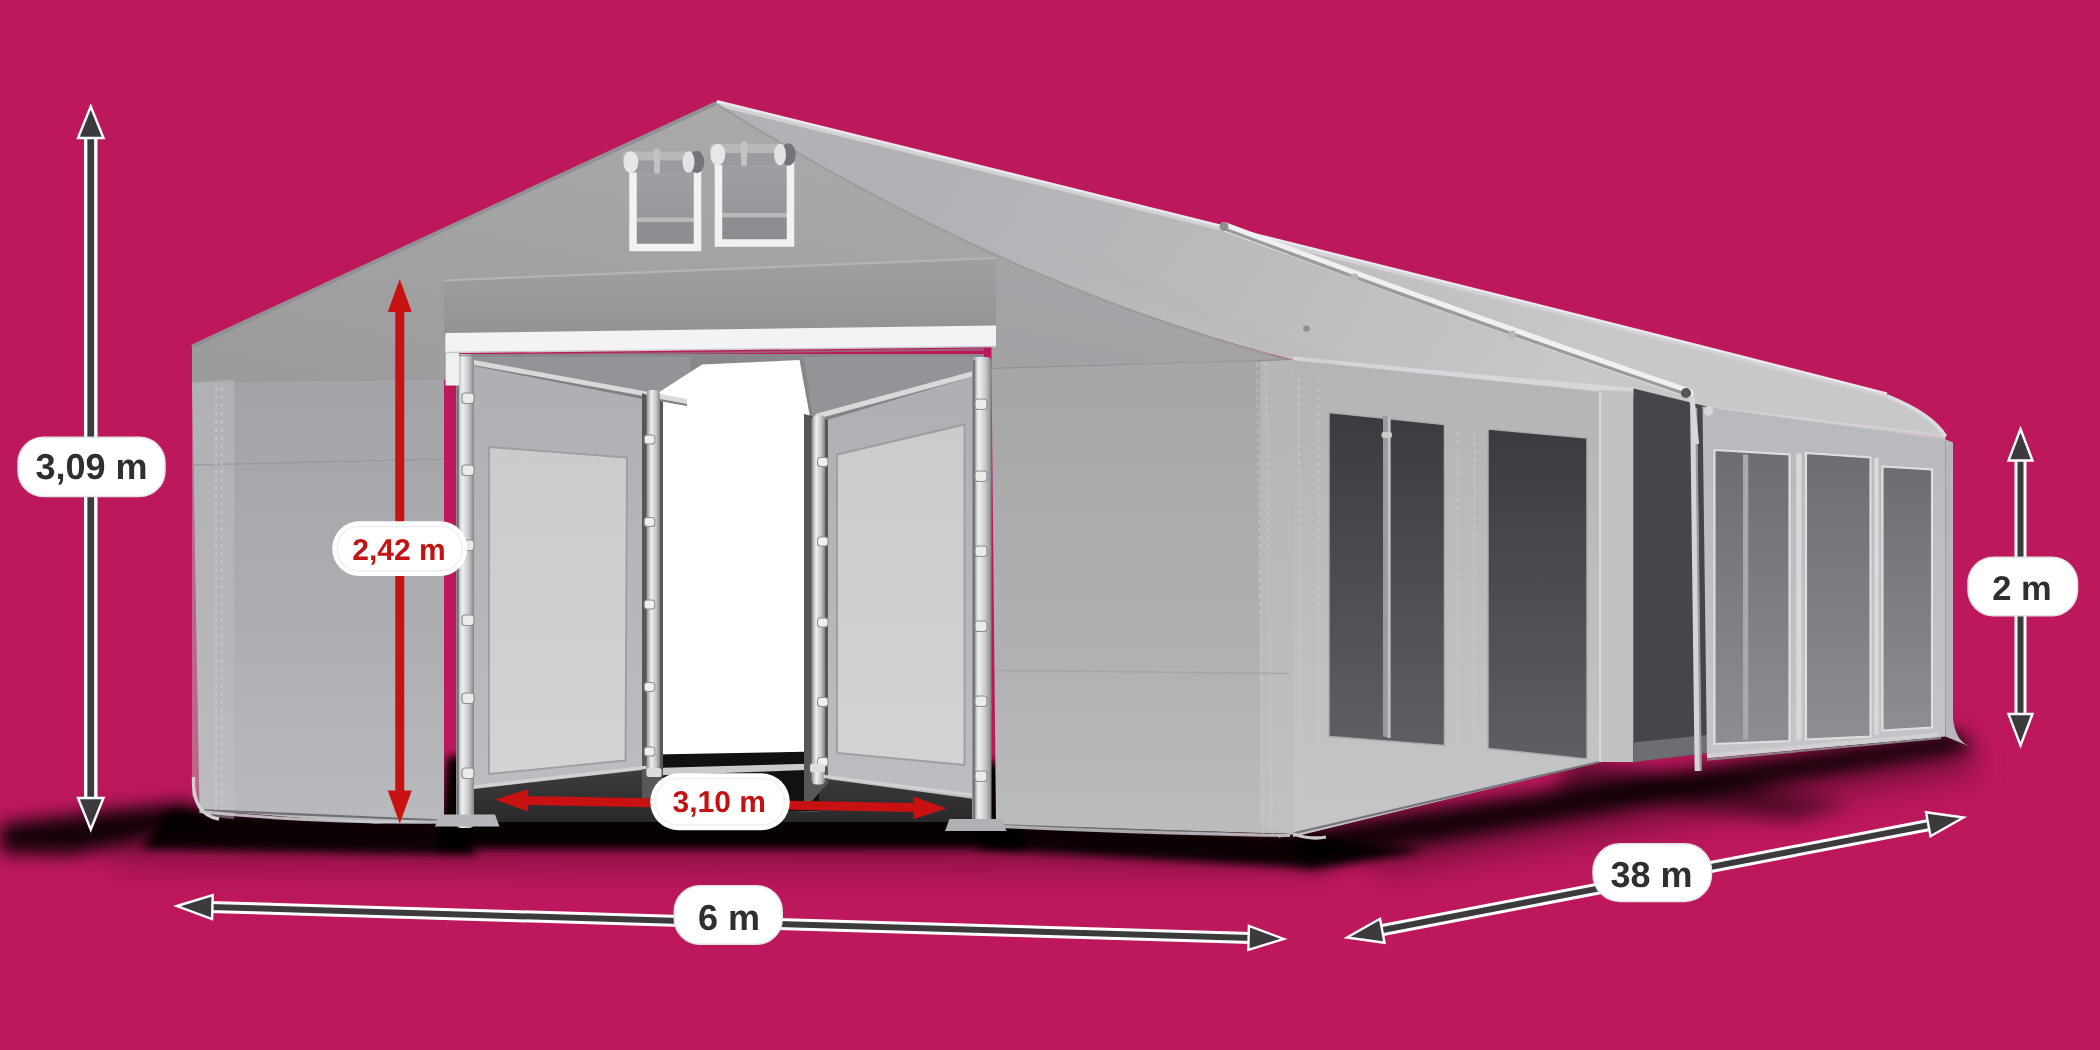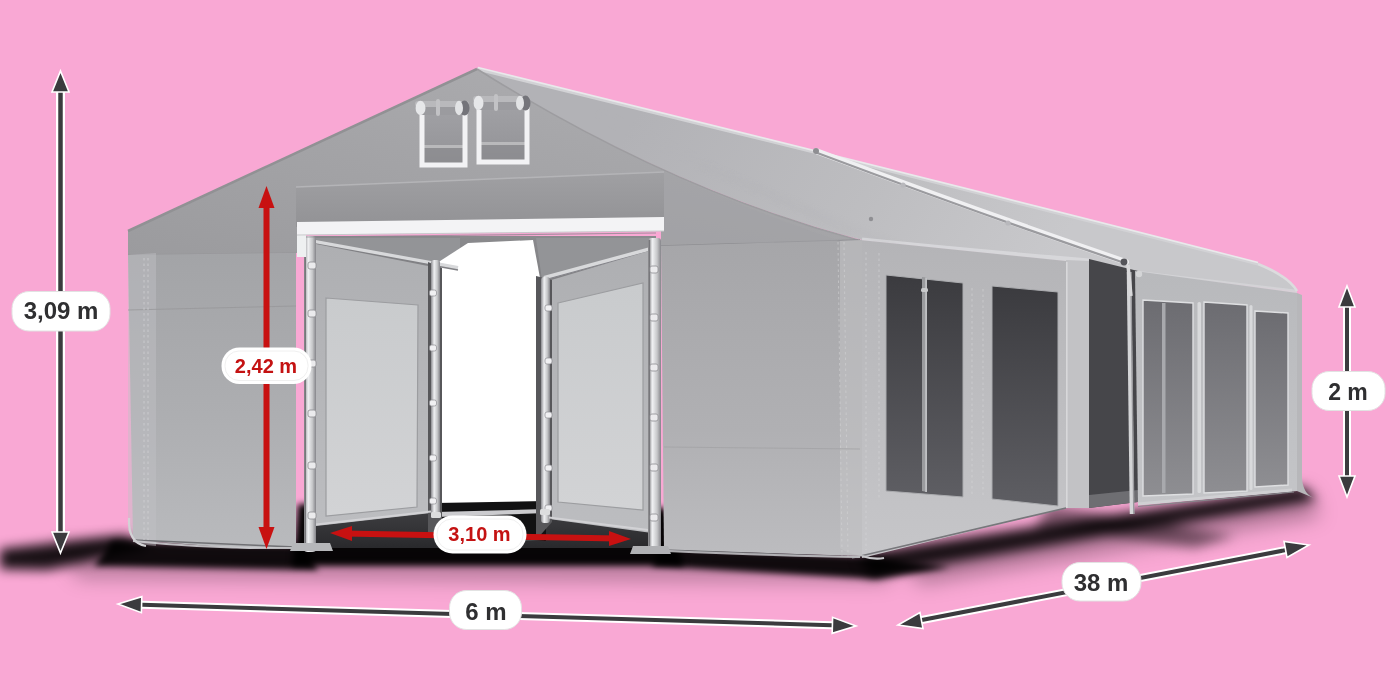--- a/index.html
+++ b/index.html
@@ -1,16 +1,16 @@
 <!DOCTYPE html>
 <html><head>
 <meta charset="utf-8">
 <style>
   html,body{margin:0;padding:0;background:#ffffff;}
-  .stage{position:relative;width:1400px;height:700px;overflow:hidden;background:#f9a8d4;}
+  .stage{position:relative;width:1400px;height:700px;overflow:hidden;background:#be185d;}
   svg{display:block;}
   text{font-family:"Liberation Sans",sans-serif;font-weight:bold;}
 </style>
 </head>
 <body>
 <div class="stage">
 <svg width="1400" height="700" viewBox="0 0 1400 700">
 <defs>
   <linearGradient id="gWallL" x1="0" y1="0" x2="0" y2="1">
     <stop offset="0" stop-color="#a3a4a7"></stop>

